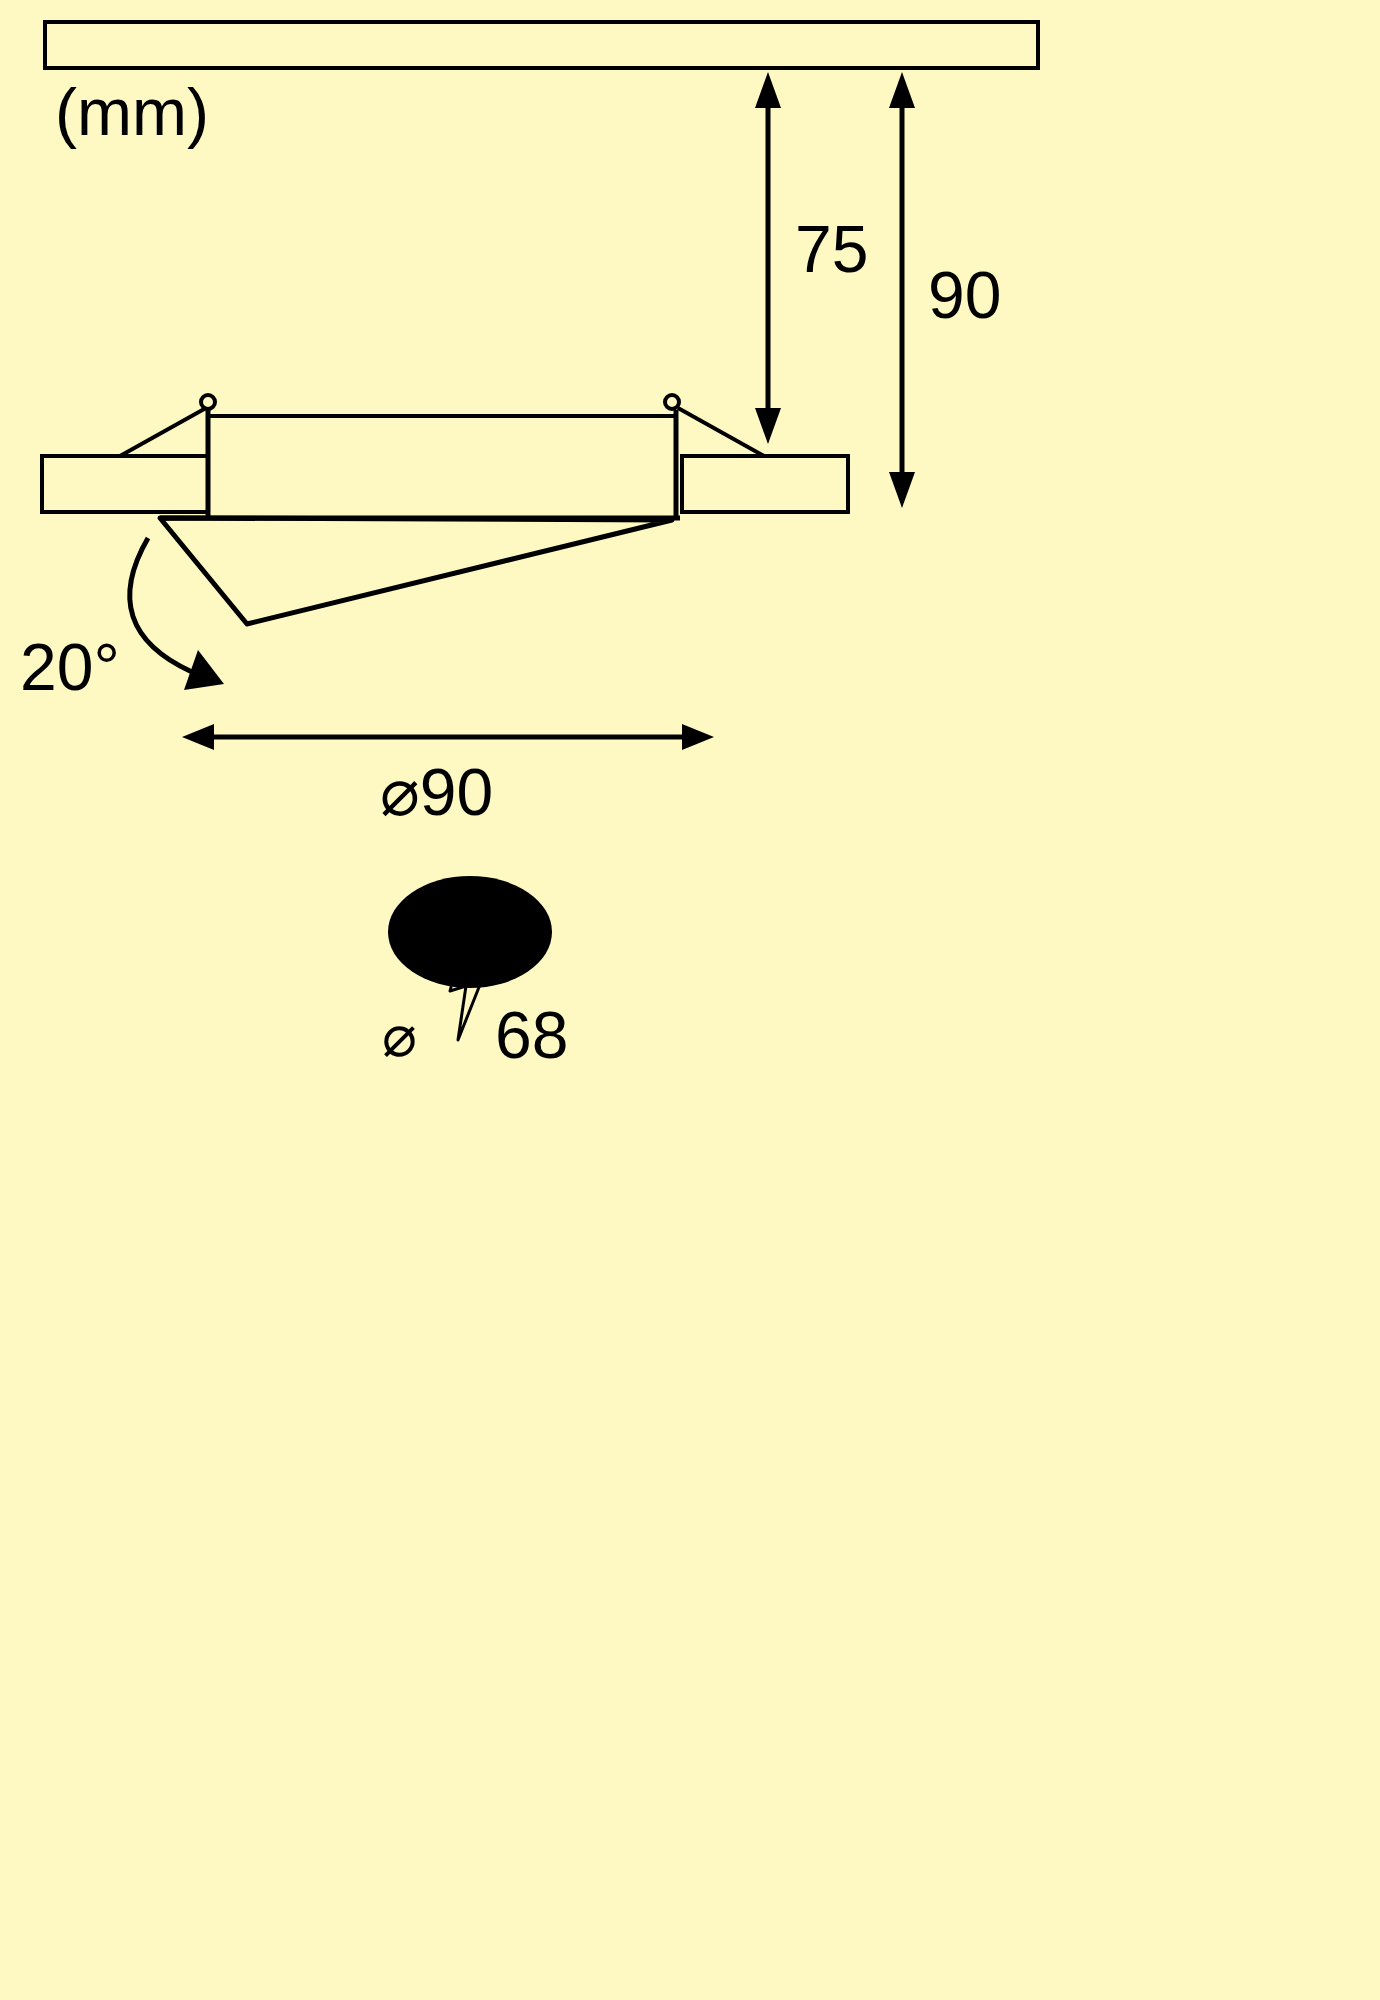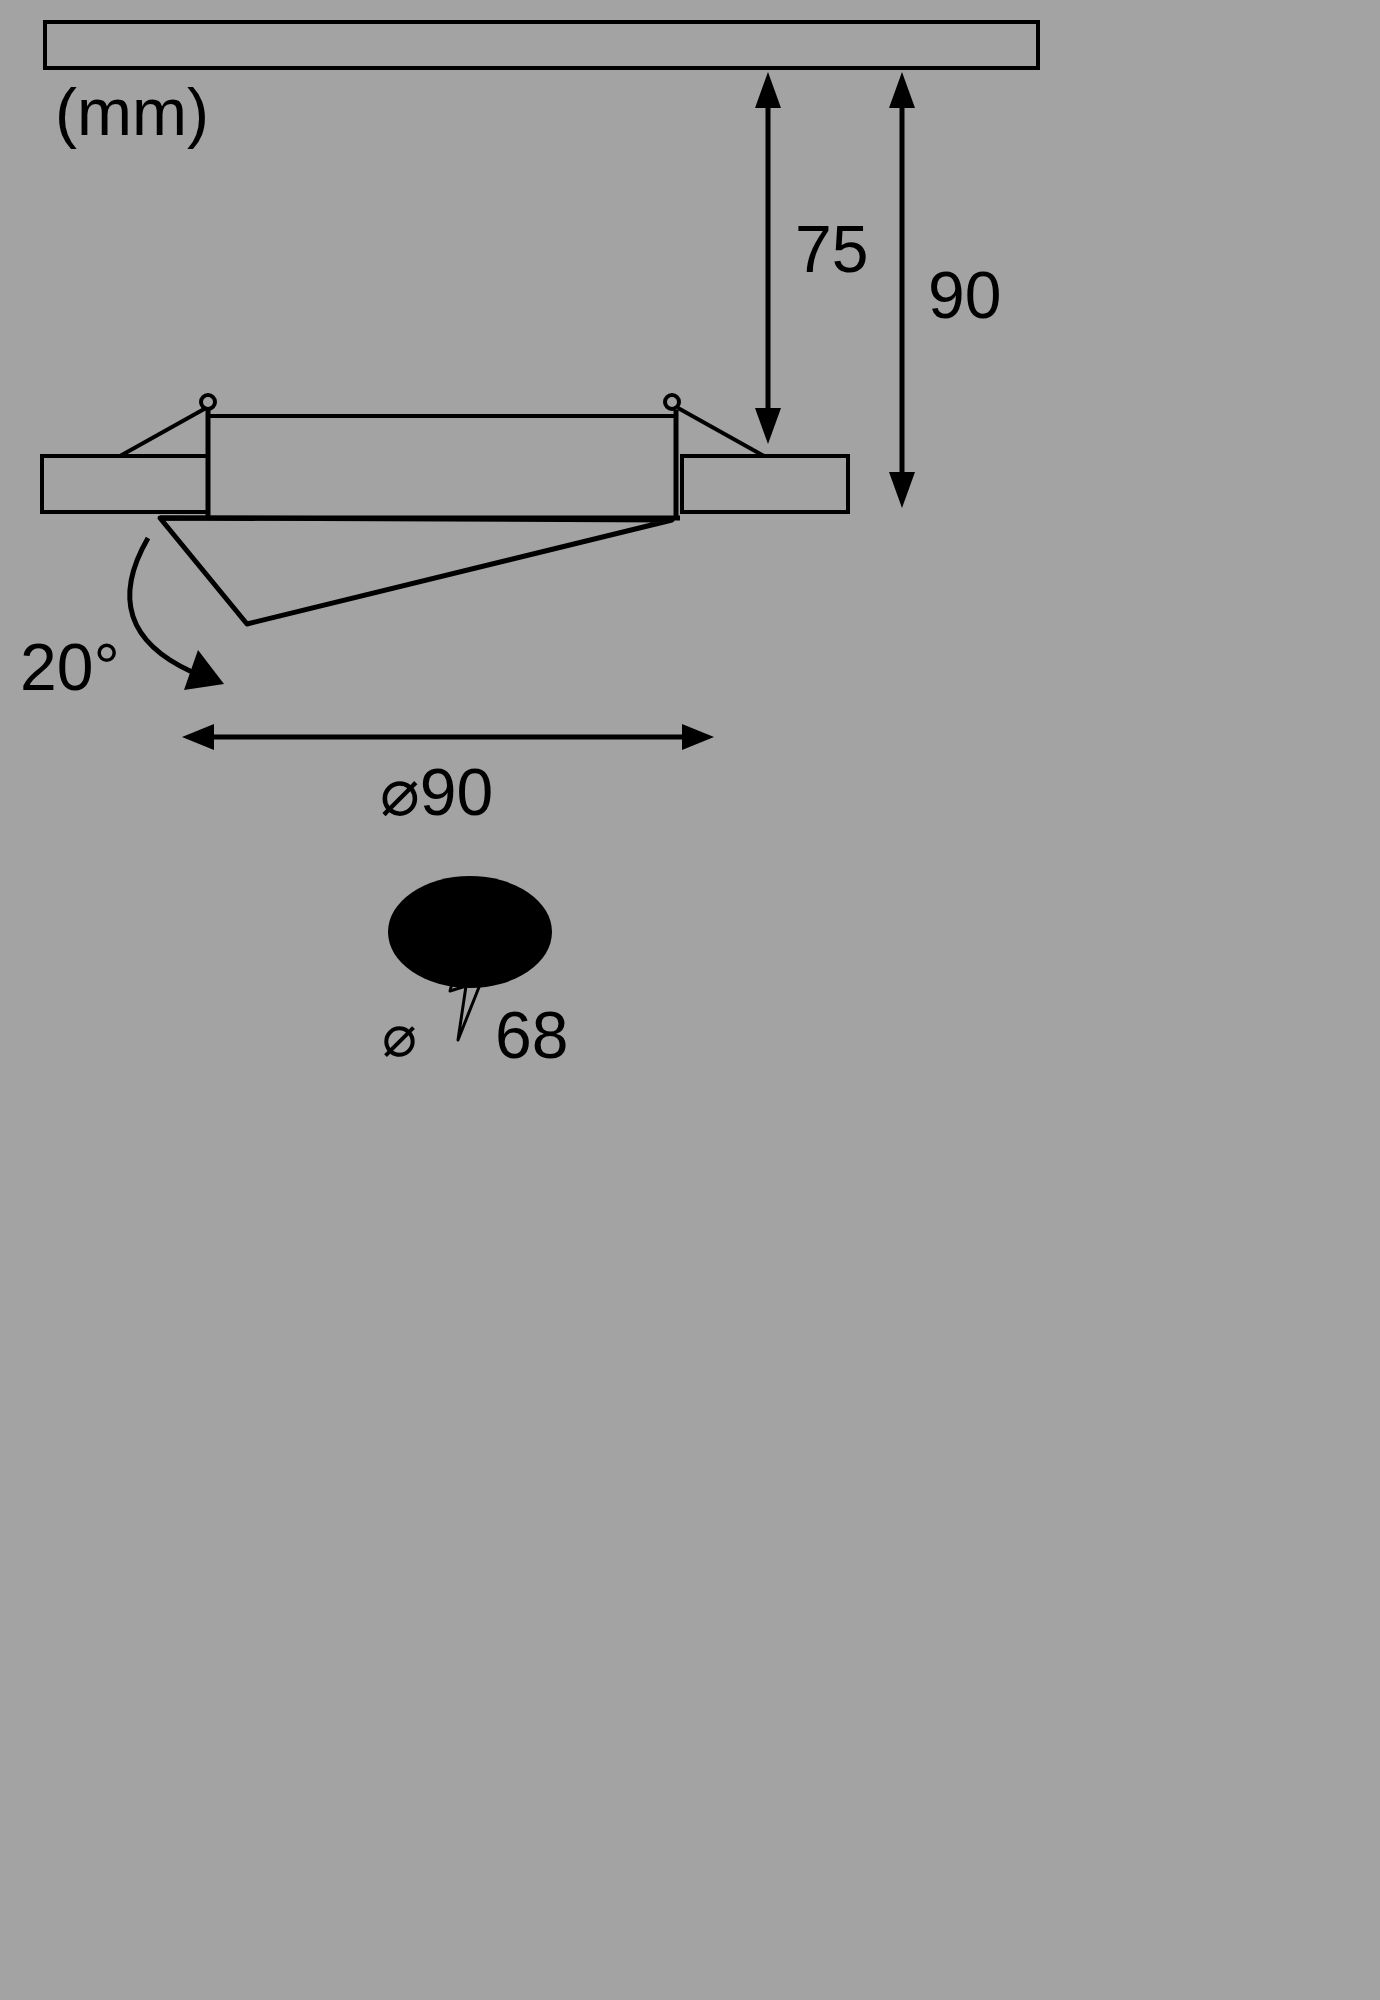--- a/index.html
+++ b/index.html
@@ -4,21 +4,21 @@
 <style>
   html, body {
     margin: 0;
     padding: 0;
     background: #ffffff;
   }
   .canvas {
     position: relative;
     width: 1380px;
     height: 2000px;
-    background: #a3a3a3;
+    background: #fef9c3;
     overflow: hidden;
   }
   svg {
     display: block;
   }
   .label {
     font-family: "Liberation Sans", sans-serif;
     fill: #000000;
   }
   .lbl-66 { font-size: 66px; }

